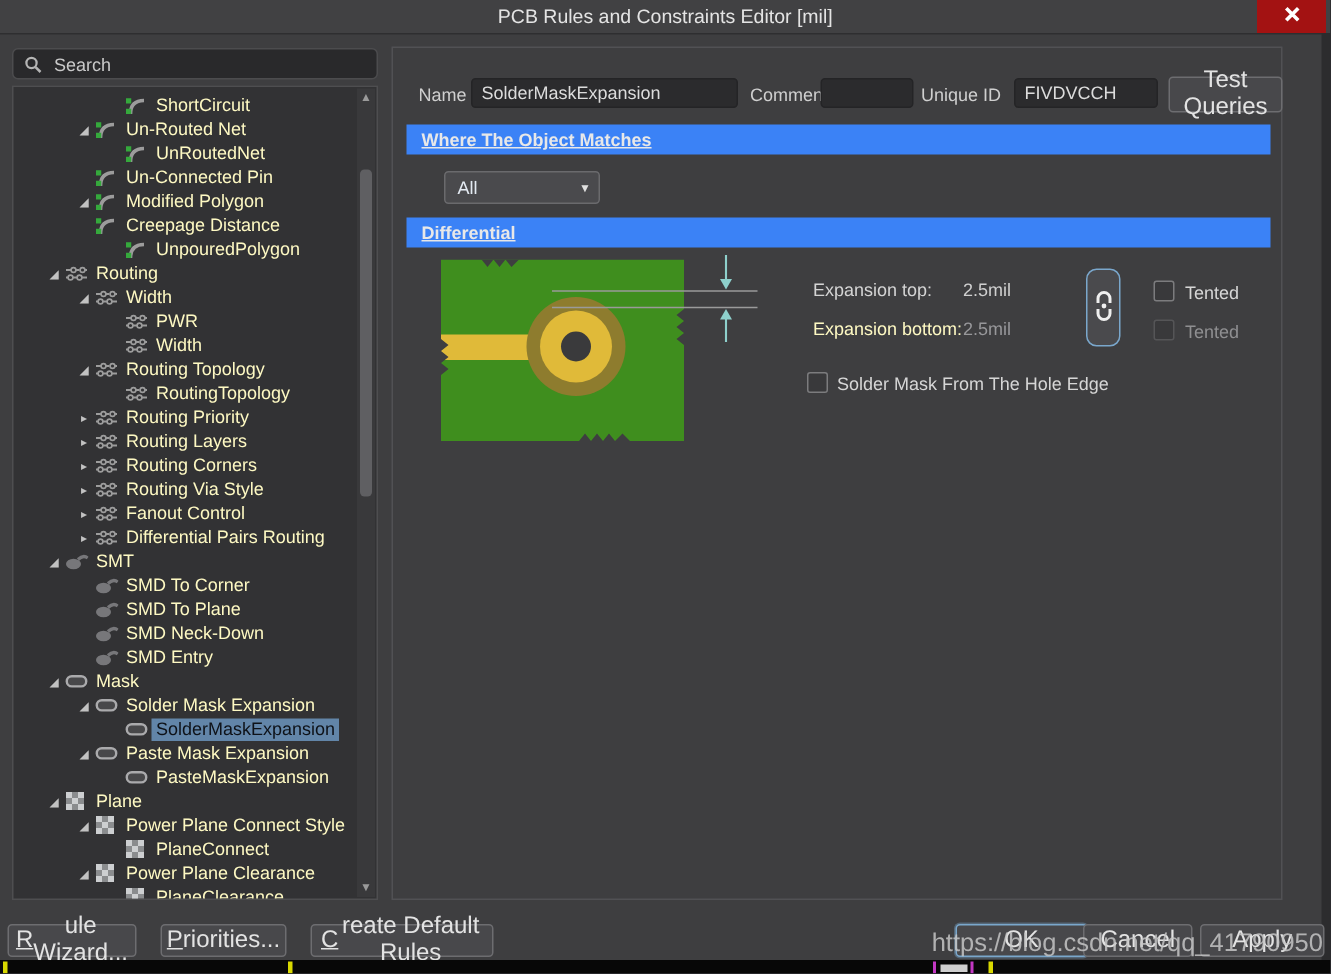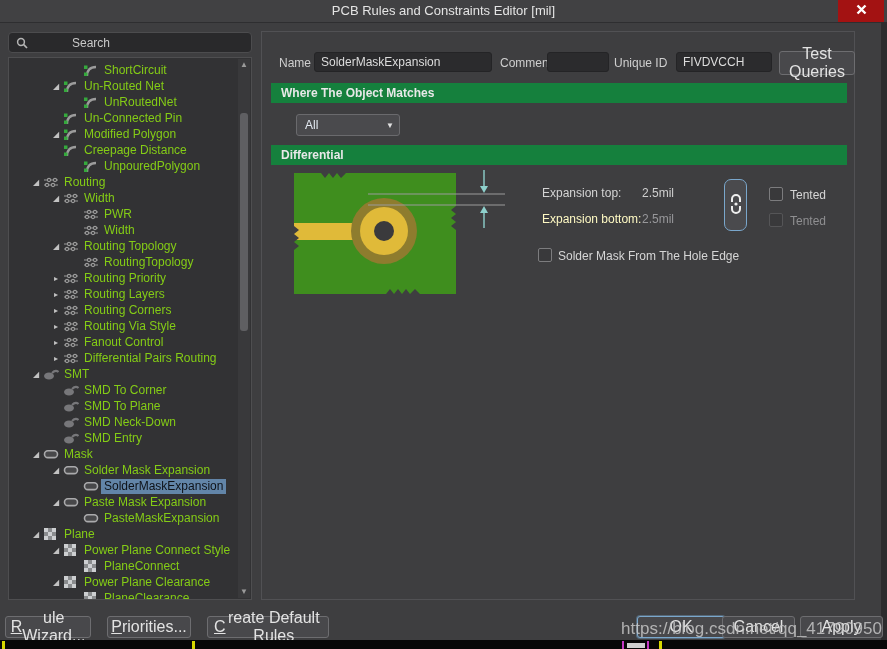--- a/index.html
+++ b/index.html
@@ -4,42 +4,42 @@
 <style>
   html,body{margin:0;padding:0;background:#232325;}
   .window{position:relative;width:887px;height:649px;background:#3e3e40;overflow:hidden;
           font-family:"Liberation Sans","DejaVu Sans",sans-serif;font-size:12px;color:#d6d6d6;}
   
   .titlebar{position:absolute;left:0;top:0;width:887px;height:22px;background:#414143;border-bottom:1px solid #2e2e30;}
   .title{position:absolute;left:0;top:0;width:100%;height:22px;line-height:22px;text-align:center;color:#e4e4e4;font-size:13px;}
   .close-btn{position:absolute;left:838px;top:0;width:46px;height:22px;background:#a31212;display:flex;align-items:center;justify-content:center;cursor:pointer;}
   .right-edge{position:absolute;left:881px;top:22px;width:6px;height:618px;background:#2c2c2e;}
   
-  .searchbox{position:absolute;left:8px;top:32px;width:244px;height:21px;background:#29292b;border:1px solid #4c4c4e;border-radius:4px;display:flex;align-items:center;box-sizing:border-box;gap:36px;}
+  .searchbox{position:absolute;left:8px;top:32px;width:244px;height:21px;background:#29292b;border:1px solid #4c4c4e;border-radius:4px;display:flex;align-items:center;box-sizing:border-box;}
   .searchbox input{background:transparent;border:none;outline:none;color:#c9c9c9;font-size:12px;font-family:inherit;width:200px;}
   .searchbox input::placeholder{color:#c9c9c9;opacity:1;}
   .search-icon{margin:0 6px 0 7px;display:flex;}
   .tree{position:absolute;left:8px;top:57px;width:244px;height:543px;background:#323234;border:1px solid #4e4e50;box-sizing:border-box;overflow:hidden;}
   .tree-rows{position:absolute;left:0;top:4px;right:13px;}
   .trow{display:flex;align-items:center;height:16px;white-space:nowrap;cursor:default;}
   .tarrow{width:14px;flex:none;font-size:8px;color:#c2c2c2;text-align:center;}
   .ticon{width:18px;flex:none;display:inline-flex;align-items:center;}
-  .tlabel{padding:0 3px;line-height:15px;color:#84cc16;}
+  .tlabel{padding:0 3px;line-height:15px;color:#fef9c3;}
   .trow.sel .tlabel{background:#6285a8;color:#0e1218;}
   .vscroll{position:absolute;right:1px;top:1px;bottom:1px;width:12px;background:#39393b;}
   .vscroll .arr{position:absolute;left:0;width:12px;height:12px;font-size:8px;color:#9a9a9a;text-align:center;line-height:12px;}
   .vscroll .arr.up{top:0;} .vscroll .arr.dn{bottom:0;}
   .vthumb{position:absolute;left:2px;top:54px;width:8px;height:218px;background:#5f5f62;border-radius:3px;}
   
   .rpanel{position:absolute;left:261px;top:31px;width:594px;height:569px;border:1px solid #515154;background:#3e3e40;box-sizing:border-box;}
   .flabel{position:absolute;color:#cfcfcf;line-height:22px;}
   .tinput{position:absolute;height:20px;background:#2b2b2d;border:1px solid #242426;border-radius:3px;color:#dcdcdc;font-size:12px;font-family:inherit;padding:0 6px;box-sizing:border-box;outline:none;}
   .btn{background:#48484b;border:1px solid #6d6d70;border-radius:3px;color:#e3e3e3;font-size:16px;font-family:inherit;display:flex;align-items:center;justify-content:center;cursor:pointer;box-sizing:border-box;}
   .btn.focused{border-color:#7aa7cc;box-shadow:0 0 0 1px rgba(122,167,204,.4);}
-  .sect{position:absolute;left:9px;width:576px;height:20px;background:#15803d;color:#e8e8e8;font-weight:bold;line-height:20px;padding-left:10px;box-sizing:border-box;}
+  .sect{position:absolute;left:9px;width:576px;height:20px;background:#3b82f6;color:#e8e8e8;font-weight:bold;line-height:20px;padding-left:10px;box-sizing:border-box;text-decoration:underline;}
   .dropdown{position:absolute;left:34px;top:82px;width:104px;height:22px;background:#4a4a4d;border:1px solid #6a6a6d;border-radius:3px;display:flex;align-items:center;box-sizing:border-box;cursor:pointer;}
   .dropdown .dval{flex:1;padding-left:8px;color:#e3eaf2;}
   .dropdown .darr{width:18px;font-size:8px;color:#e0e0e0;text-align:center;}
   .chk{position:absolute;width:14px;height:14px;background:#39393b;border:1px solid #7c7c7e;border-radius:2px;box-sizing:border-box;cursor:pointer;}
   .chk.dis{border-color:#555557;}
   .clabel{position:absolute;color:#d6d6d6;line-height:15px;cursor:default;}
   .clabel.dim{color:#8f8f91;}
   .exp-label{position:absolute;color:#d4d4d4;line-height:16px;}
   .exp-label.dim{color:#fef9c3;}
   .exp-val{position:absolute;color:#cfcfcf;line-height:16px;cursor:text;}

